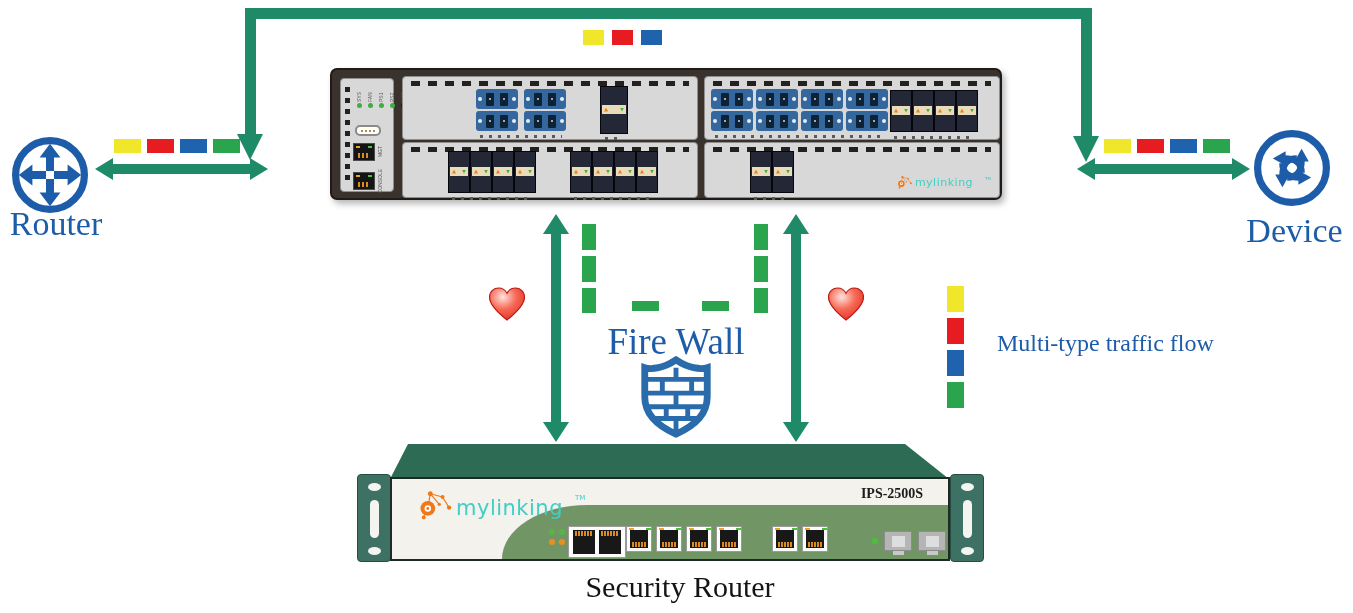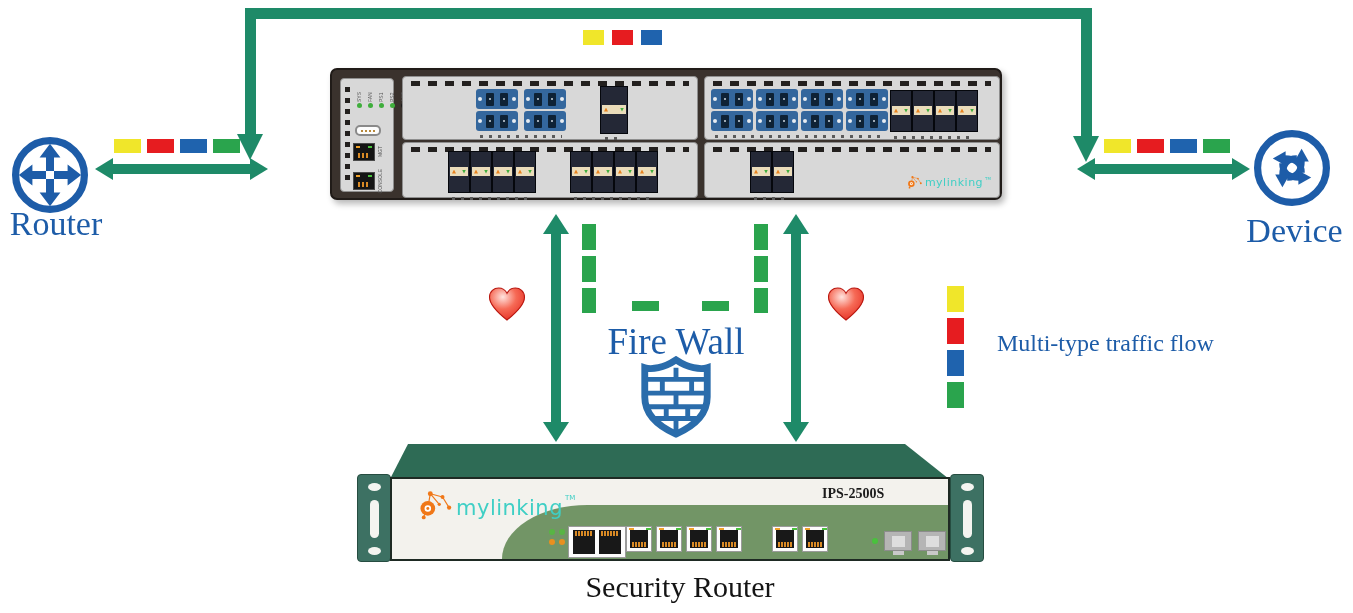--- a/index.html
+++ b/index.html
@@ -96,37 +96,37 @@
   .sfp-band i { display:block; width:4px; height:4px; }
   .sfp-band i.or { background:#e8821e; clip-path:polygon(50% 0,0 100%,100% 100%); }
   .sfp-band i.gr { background:#3fae3c; clip-path:polygon(0 0,100% 0,50% 100%); }
   .sfp-single { position:absolute; width:28px; height:48px; background:var(--sfp-dark);
     border:1px solid #05070c; }
   .sfp-single .sfp-band { top:18px; }
 
   .tap-logo { position:absolute; display:flex; align-items:flex-end; gap:2px; }
   .tap-logo svg { display:block; }
   .brand-txt { font-family:"DejaVu Sans",sans-serif; color:var(--logo-teal); letter-spacing:.5px; }
-  .brand-tm { font-family:"DejaVu Sans",sans-serif; color:var(--logo-teal); }
+  .brand-tm { font-family:"DejaVu Sans",sans-serif; color:var(--logo-teal);margin-left:10px; }
 
   
   .sec { position:absolute; left:355px; top:440px; width:632px; height:122px; }
   .sec-top { position:absolute; left:0; top:0; width:632px; height:40px; background:var(--sec-top-green);
     clip-path:polygon(53px 4px, 550px 4px, 594px 39px, 35px 39px); }
   .sec-ear { position:absolute; top:34px; width:34px; height:88px; background:var(--sec-ear-green);
     border:1px solid #264d41; border-radius:4px; }
   .sec-ear .slot { position:absolute; left:12px; top:25px; width:9px; height:38px;
     background:#f4f4f0; border-radius:5px; }
   .sec-ear .screw { position:absolute; left:10px; width:13px; height:8px; background:#f4f4f0;
     border-radius:50%; }
   .sec-face { position:absolute; left:35px; top:37px; width:560px; height:84px; background:#f3f2ed;
     border:2px solid #1e2a23; overflow:hidden; }
   .sec-green { position:absolute; left:110px; top:26px; right:0; bottom:0;
     background:var(--sec-body-green); border-top-left-radius:95px 60px; }
-  .sec-model { position:absolute; left:430px; top:7px; width:140px; 
+  .sec-model { position:absolute; left:430px; top:7px; width:140px; text-align:center;
     font-family:"Liberation Serif","DejaVu Serif",serif; font-weight:bold; font-size:14px; color:#1c1c1c; }
   .sec-leds { position:absolute; left:157px; top:50px; display:grid;
     grid-template-columns:6px 6px; gap:4px; }
   .sec-leds b { width:6px; height:6px; border-radius:50%; }
   .sec-leds b.g { background:#58b544; } .sec-leds b.o { background:#e8901f; }
 
   .rj-group { position:absolute; top:47px; display:flex; gap:4px; }
   .rj { width:26px; height:26px; background:#fcfcfc; border:1px solid #9a9a9a; position:relative; padding:3px; }
   .rj .jack { width:100%; height:100%; background:#181818; position:relative; }
   .rj .jack:after { content:""; position:absolute; left:2px; right:2px; bottom:1px; height:5px;

